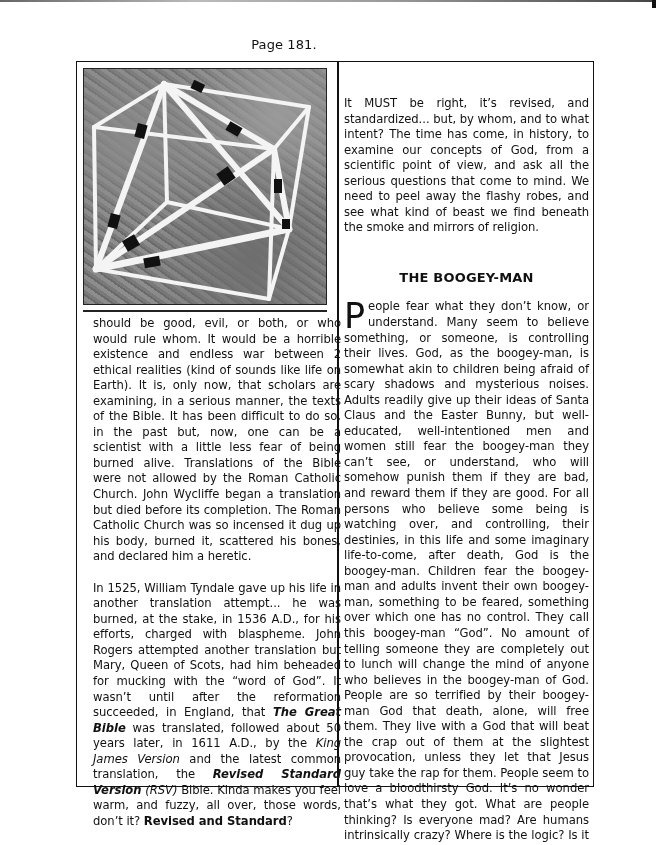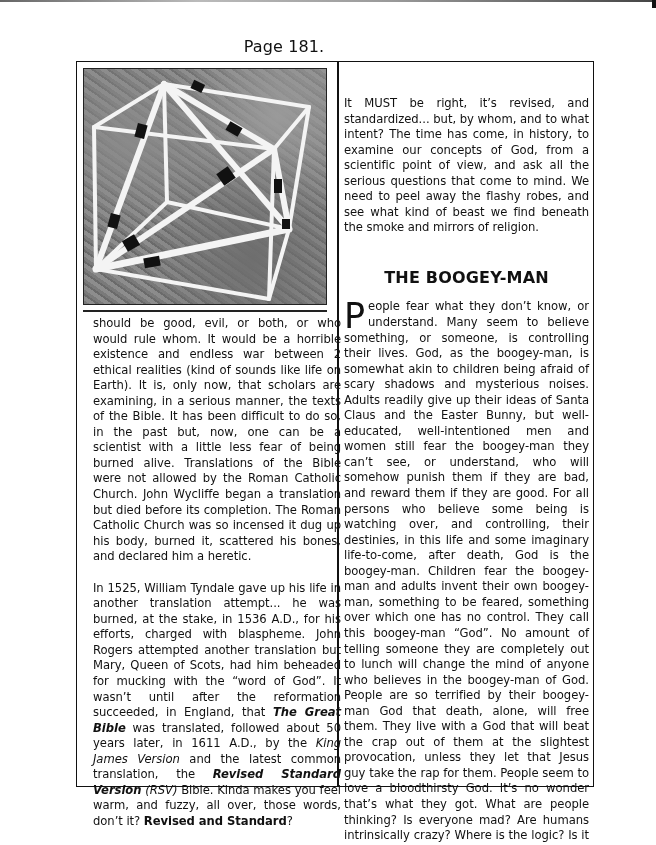--- a/index.html
+++ b/index.html
@@ -1,34 +1,34 @@
 <!DOCTYPE html>
 <html><head>
 <meta charset="utf-8">
 <style>
   html, body { margin:0; padding:0; background:#fff; }
   body { width:656px; height:845px; position:relative; overflow:hidden; font-family:"DejaVu Sans", sans-serif; color:#111; }
   .scan-top { position:absolute; left:0; top:0; width:656px; height:2px; background:linear-gradient(90deg,#666,#bbb 30%,#999 60%,#444); }
   .corner-mark { position:absolute; right:0; top:0; width:4px; height:8px; background:#111; }
-  .page-num { position:absolute; top:37px; left:0; width:568px; text-align:center; font-size:16px; font-family:"DejaVu Sans", sans-serif; letter-spacing:0.1px; }
+  .page-num { position:absolute; top:37px; left:0; width:568px; text-align:center; font-size:13px; font-family:"DejaVu Sans", sans-serif; letter-spacing:0.1px; }
   .frame { position:absolute; left:76px; top:61px; width:518px; height:726px; border:1.5px solid #111; box-sizing:border-box; }
   .divider { position:absolute; left:337px; top:61px; width:1.5px; height:726px; background:#111; }
   .col { position:absolute; font-size:11.6px; line-height:15.55px; text-align:justify; letter-spacing:-0.05px; }
   .col p { margin:0; }
   .col-left { left:93px; top:316px; width:248px; }
   .col-right { left:344px; top:66px; width:245px;margin-top:30px; }
   .photo { position:absolute; left:83px; top:68px; width:244px; height:237px; border:1.5px solid #222; box-sizing:border-box; overflow:hidden;
     background:
       radial-gradient(ellipse at 20% 30%, #8a8a8a 0%, transparent 40%),
       radial-gradient(ellipse at 70% 80%, #6e6e6e 0%, transparent 45%),
       radial-gradient(ellipse at 80% 20%, #9a9a9a 0%, transparent 40%),
       repeating-linear-gradient(35deg, #7a7a7a 0 3px, #8d8d8d 3px 7px, #6a6a6a 7px 9px),
       #7f7f7f; }
   .photo-rule { position:absolute; left:83px; top:310px; width:244px; height:1.5px; background:#222; }
-  .heading { font-weight:bold; font-size:16px; text-align:center; margin:34px 0 14px 0 !important; letter-spacing:0.2px; }
+  .heading { font-weight:bold; font-size:13px; text-align:center; margin:34px 0 14px 0 !important; letter-spacing:0.2px; }
   .dropcap { float:left; font-size:35px; line-height:28px; margin:3px 3px 0 0; font-weight:normal; }
   .gap { height:16px; }
   em { font-style:italic; }
   b { font-weight:bold; }
 </style>
 </head>
 <body>
 
 <div class="scan-top"></div>
 <div class="corner-mark"></div>

